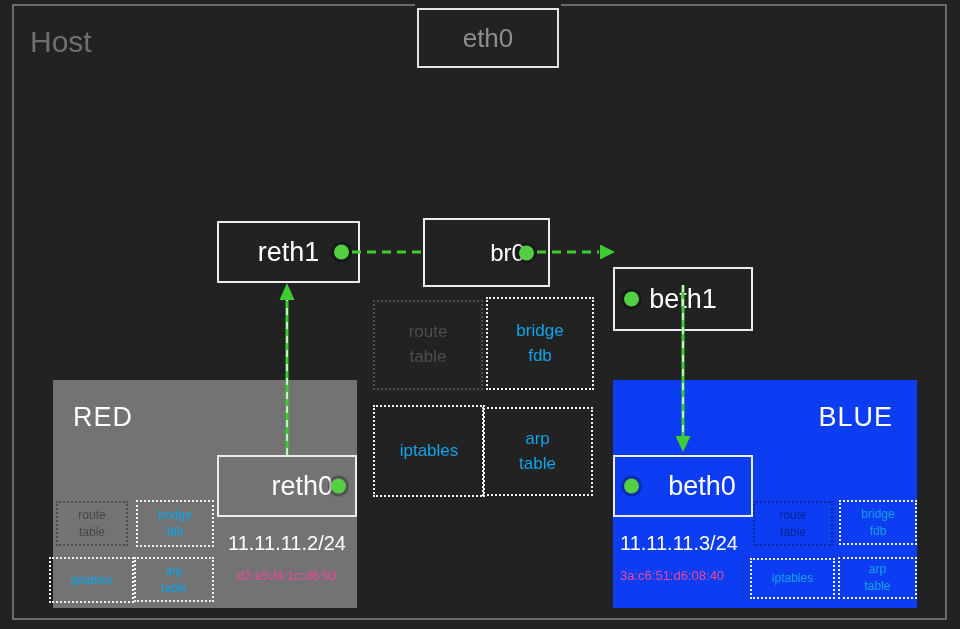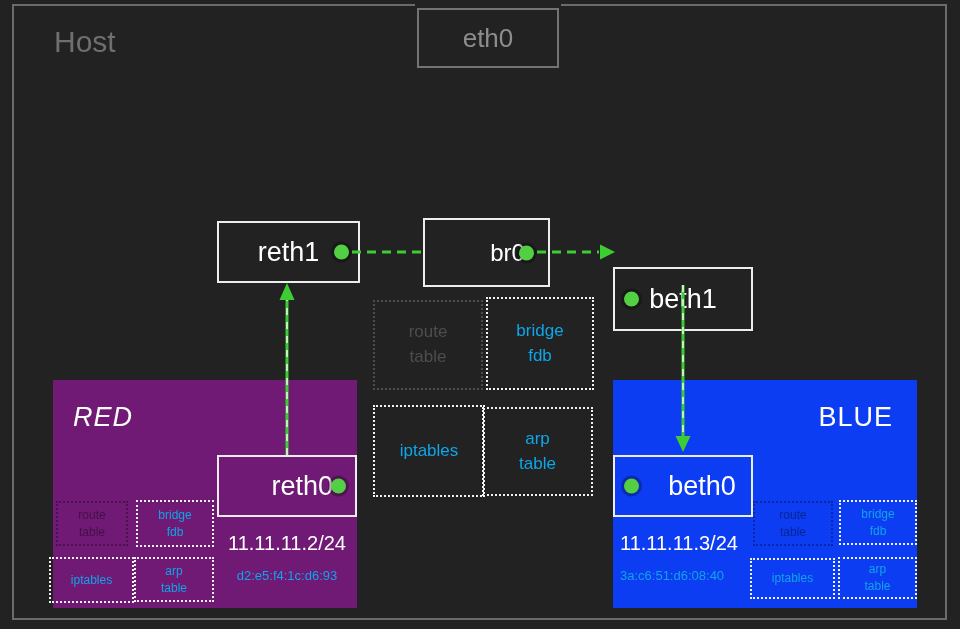--- a/index.html
+++ b/index.html
@@ -5,26 +5,26 @@
   * { box-sizing: border-box; margin: 0; padding: 0; }
   html,body { background:#222; }
   .canvas {
     position: relative; width: 960px; height: 629px;
     background: #222222; overflow: hidden;
     font-family: "Liberation Sans", sans-serif;
   }
   
   .host-box { position:absolute; left:12px; top:4px; width:935px; height:616px;
     border:2px solid #6b6b6b; }
-  .host-label { position:absolute; left:30px; top:25px; font-size:30px; color:#6f6f6f;margin-left:24px; }
+  .host-label { position:absolute; left:30px; top:25px; font-size:30px; color:#6f6f6f; }
 
   
   .eth0-mask { position:absolute; left:415px; top:0; width:146px; height:10px; background:#222222; }
   .eth0-box { position:absolute; left:417px; top:8px; width:142px; height:60px;
-    border:2px solid #737373; background:#222222; color:#8d8d8d; font-size:26px;
+    border:2px solid #e5e5e5; background:#222222; color:#8d8d8d; font-size:26px;
     display:flex; align-items:center; justify-content:center; }
 
   
   .ifbox { position:absolute; border:2px solid #ededed; color:#ffffff;
     display:flex; align-items:center; justify-content:center; font-size:27px; }
   .box-reth1 { left:217px; top:221px; width:143px; height:62px; }
   .box-br0   { left:423px; top:218px; width:127px; height:69px; font-size:24px;padding-left:42px; }
   .box-beth1 { left:613px; top:220px; width:140px; height:64px;margin-top:47px; }
   .box-reth0 { left:217px; top:455px; width:140px; height:62px;
     justify-content:flex-end; padding-right:22px; background:transparent; }
@@ -32,28 +32,28 @@
     justify-content:center; padding-left:38px; background:transparent; }
 
   .dot { width:15px; height:15px; border-radius:50%; background:#52cf42;
     box-shadow:0 0 0 3px rgba(0,0,0,0.28); }
   .dot-r { position:absolute; right:9px;  top:50%; transform:translateY(-50%); }
   .dot-r2{ position:absolute; right:14px; top:50%; transform:translateY(-50%); }
   .dot-l { position:absolute; left:9px;   top:50%; transform:translateY(-50%); }
 
   
   .ns { position:absolute; width:304px; height:228px; }
-  .ns-red  { left:53px;  top:380px; background:#701a75;font-style:italic; }
+  .ns-red  { left:53px;  top:380px; background:#737373; }
   .ns-blue { left:613px; top:380px; background:#0d3df2; }
   .ns-label { position:absolute; top:22px; font-size:27px; color:#ffffff; letter-spacing:1px; }
   .ns-red  .ns-label { left:20px; }
   .ns-blue .ns-label { right:24px; }
 
   .ip  { position:absolute; color:#ffffff; font-size:20px; }
-  .mac { position:absolute; color:#0ea5e9; font-size:13px; }
+  .mac { position:absolute; color:#ec4899; font-size:13px; }
   .red-ip   { left:212px; top:532px; width:150px; text-align:center; }
   .red-mac  { left:212px; top:568px; width:150px; text-align:center; }
   .blue-ip  { left:620px; top:532px; }
   .blue-mac { left:620px; top:568px; }
 
   
   .tbl { position:absolute; border:2px dotted #f2f2f2; color:#0ea5e9;
     display:flex; align-items:center; justify-content:center;
     text-align:center; white-space:pre-line; }
   .host-t { font-size:17px; line-height:1.45; }

